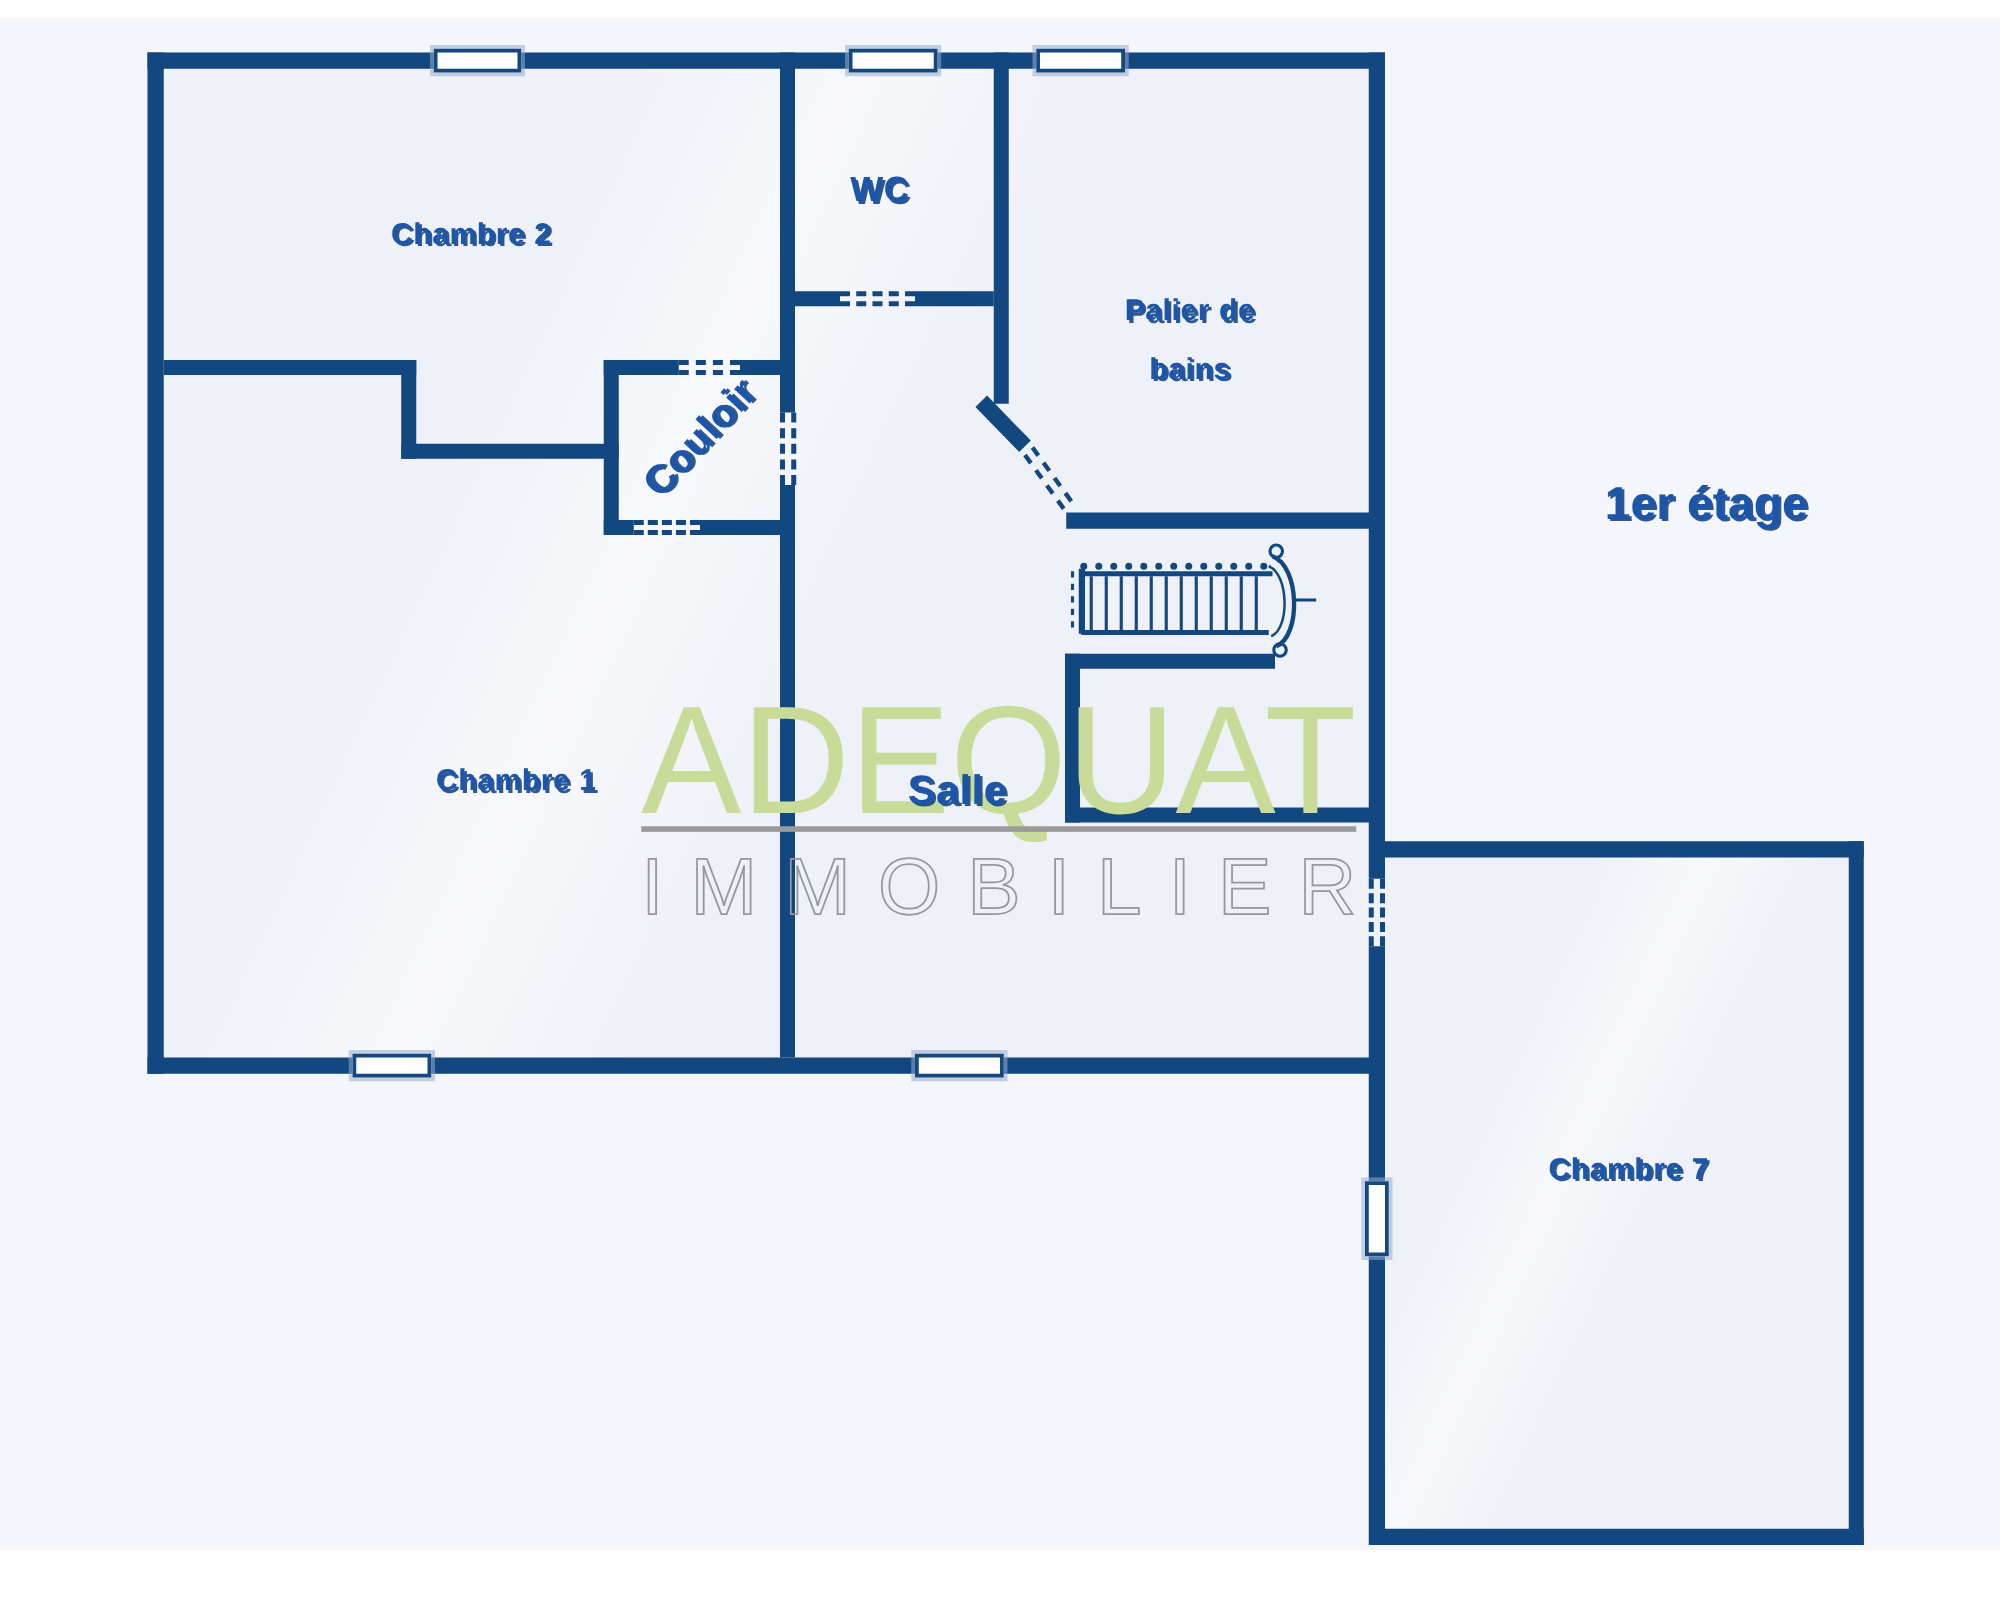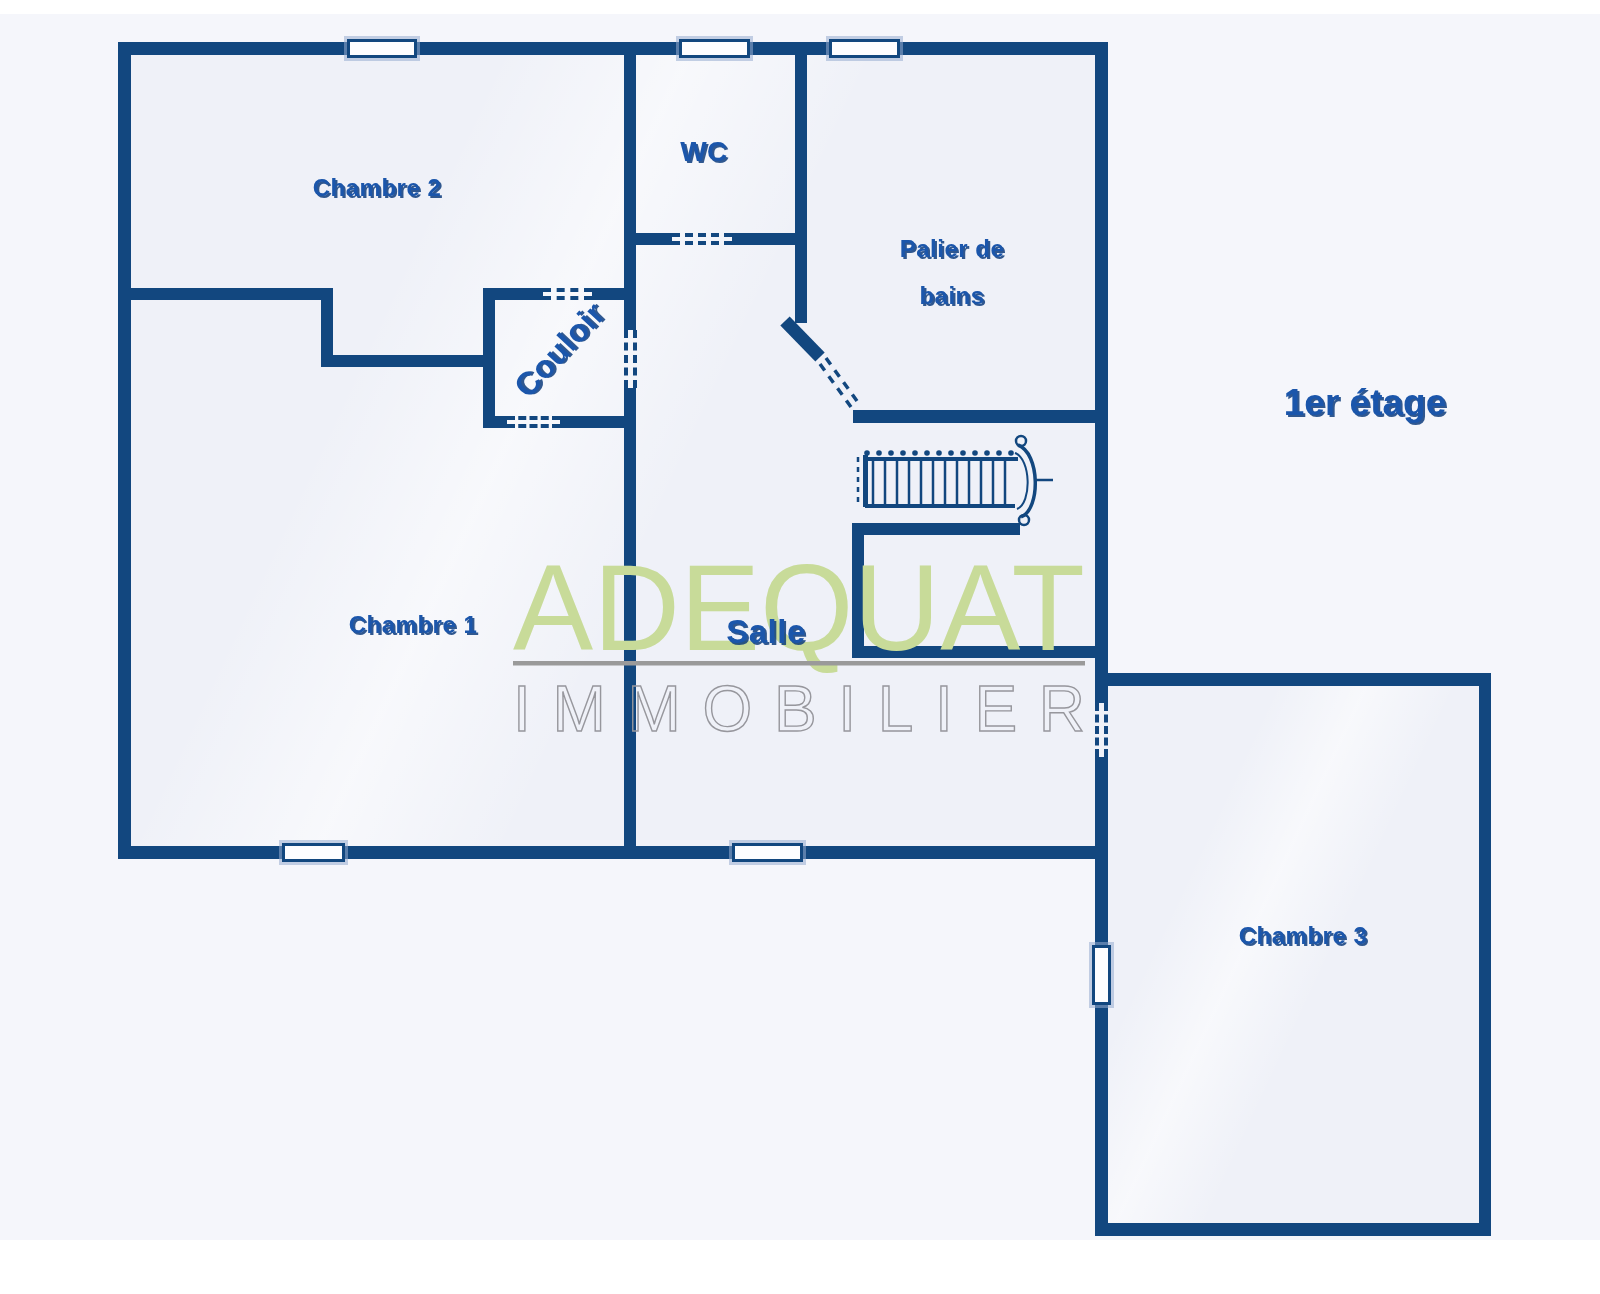--- a/index.html
+++ b/index.html
@@ -153,17 +153,17 @@
 
   <div class="room-label" style="left:377px;top:188px;">Chambre 2</div>
   <div class="room-label small-caps" style="left:704px;top:152px;">WC</div>
   <div class="room-label label-sdb" style="left:952px;top:272px;">
     <span style="display:block;">Palier de</span>
     <span style="display:block;">bains</span>
   </div>
   <div class="room-label label-couloir" style="left:560px;top:350px;">Couloir</div>
   <div class="room-label" style="left:413px;top:586px;margin-top:39px;">Chambre 1</div>
   <div class="room-label" style="left:766px;top:632px;font-size:33px;">Salle</div>
-  <div class="room-label" style="left:1303px;top:936px;">Chambre 3</div>
+  <div class="room-label" style="left:1303px;top:936px;">Chambre 7</div>
 
   <div class="floor-label" style="left:1365px;top:403px;">1er étage</div>
 
 </div>
 
 </body></html>

